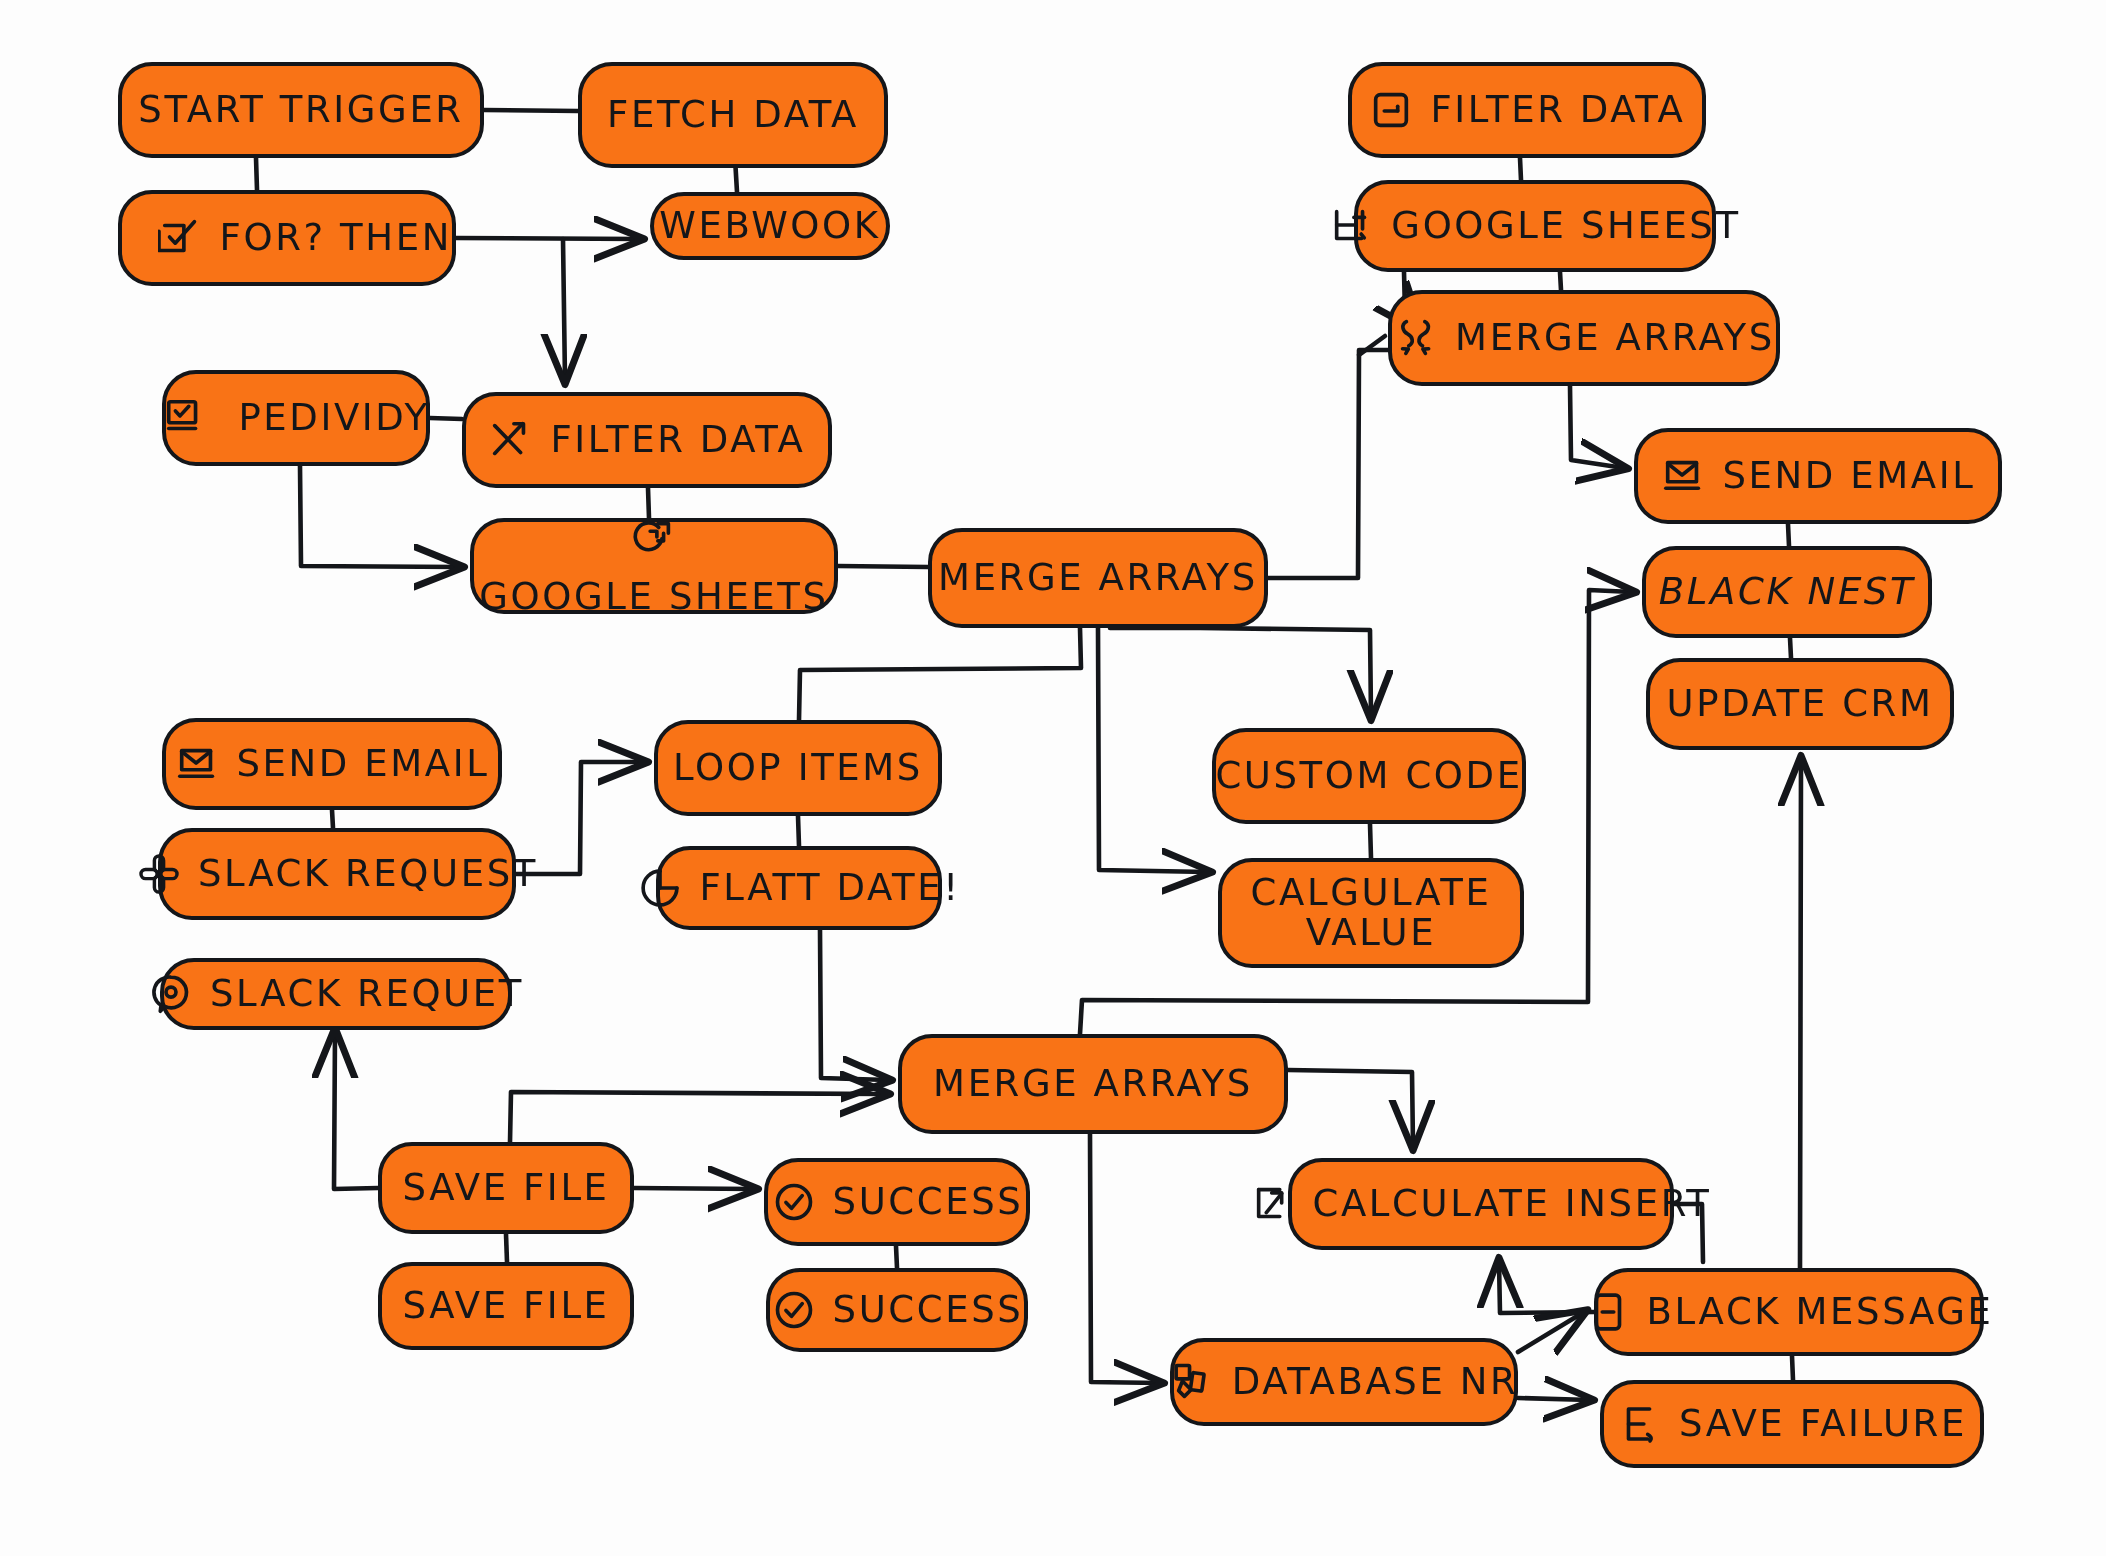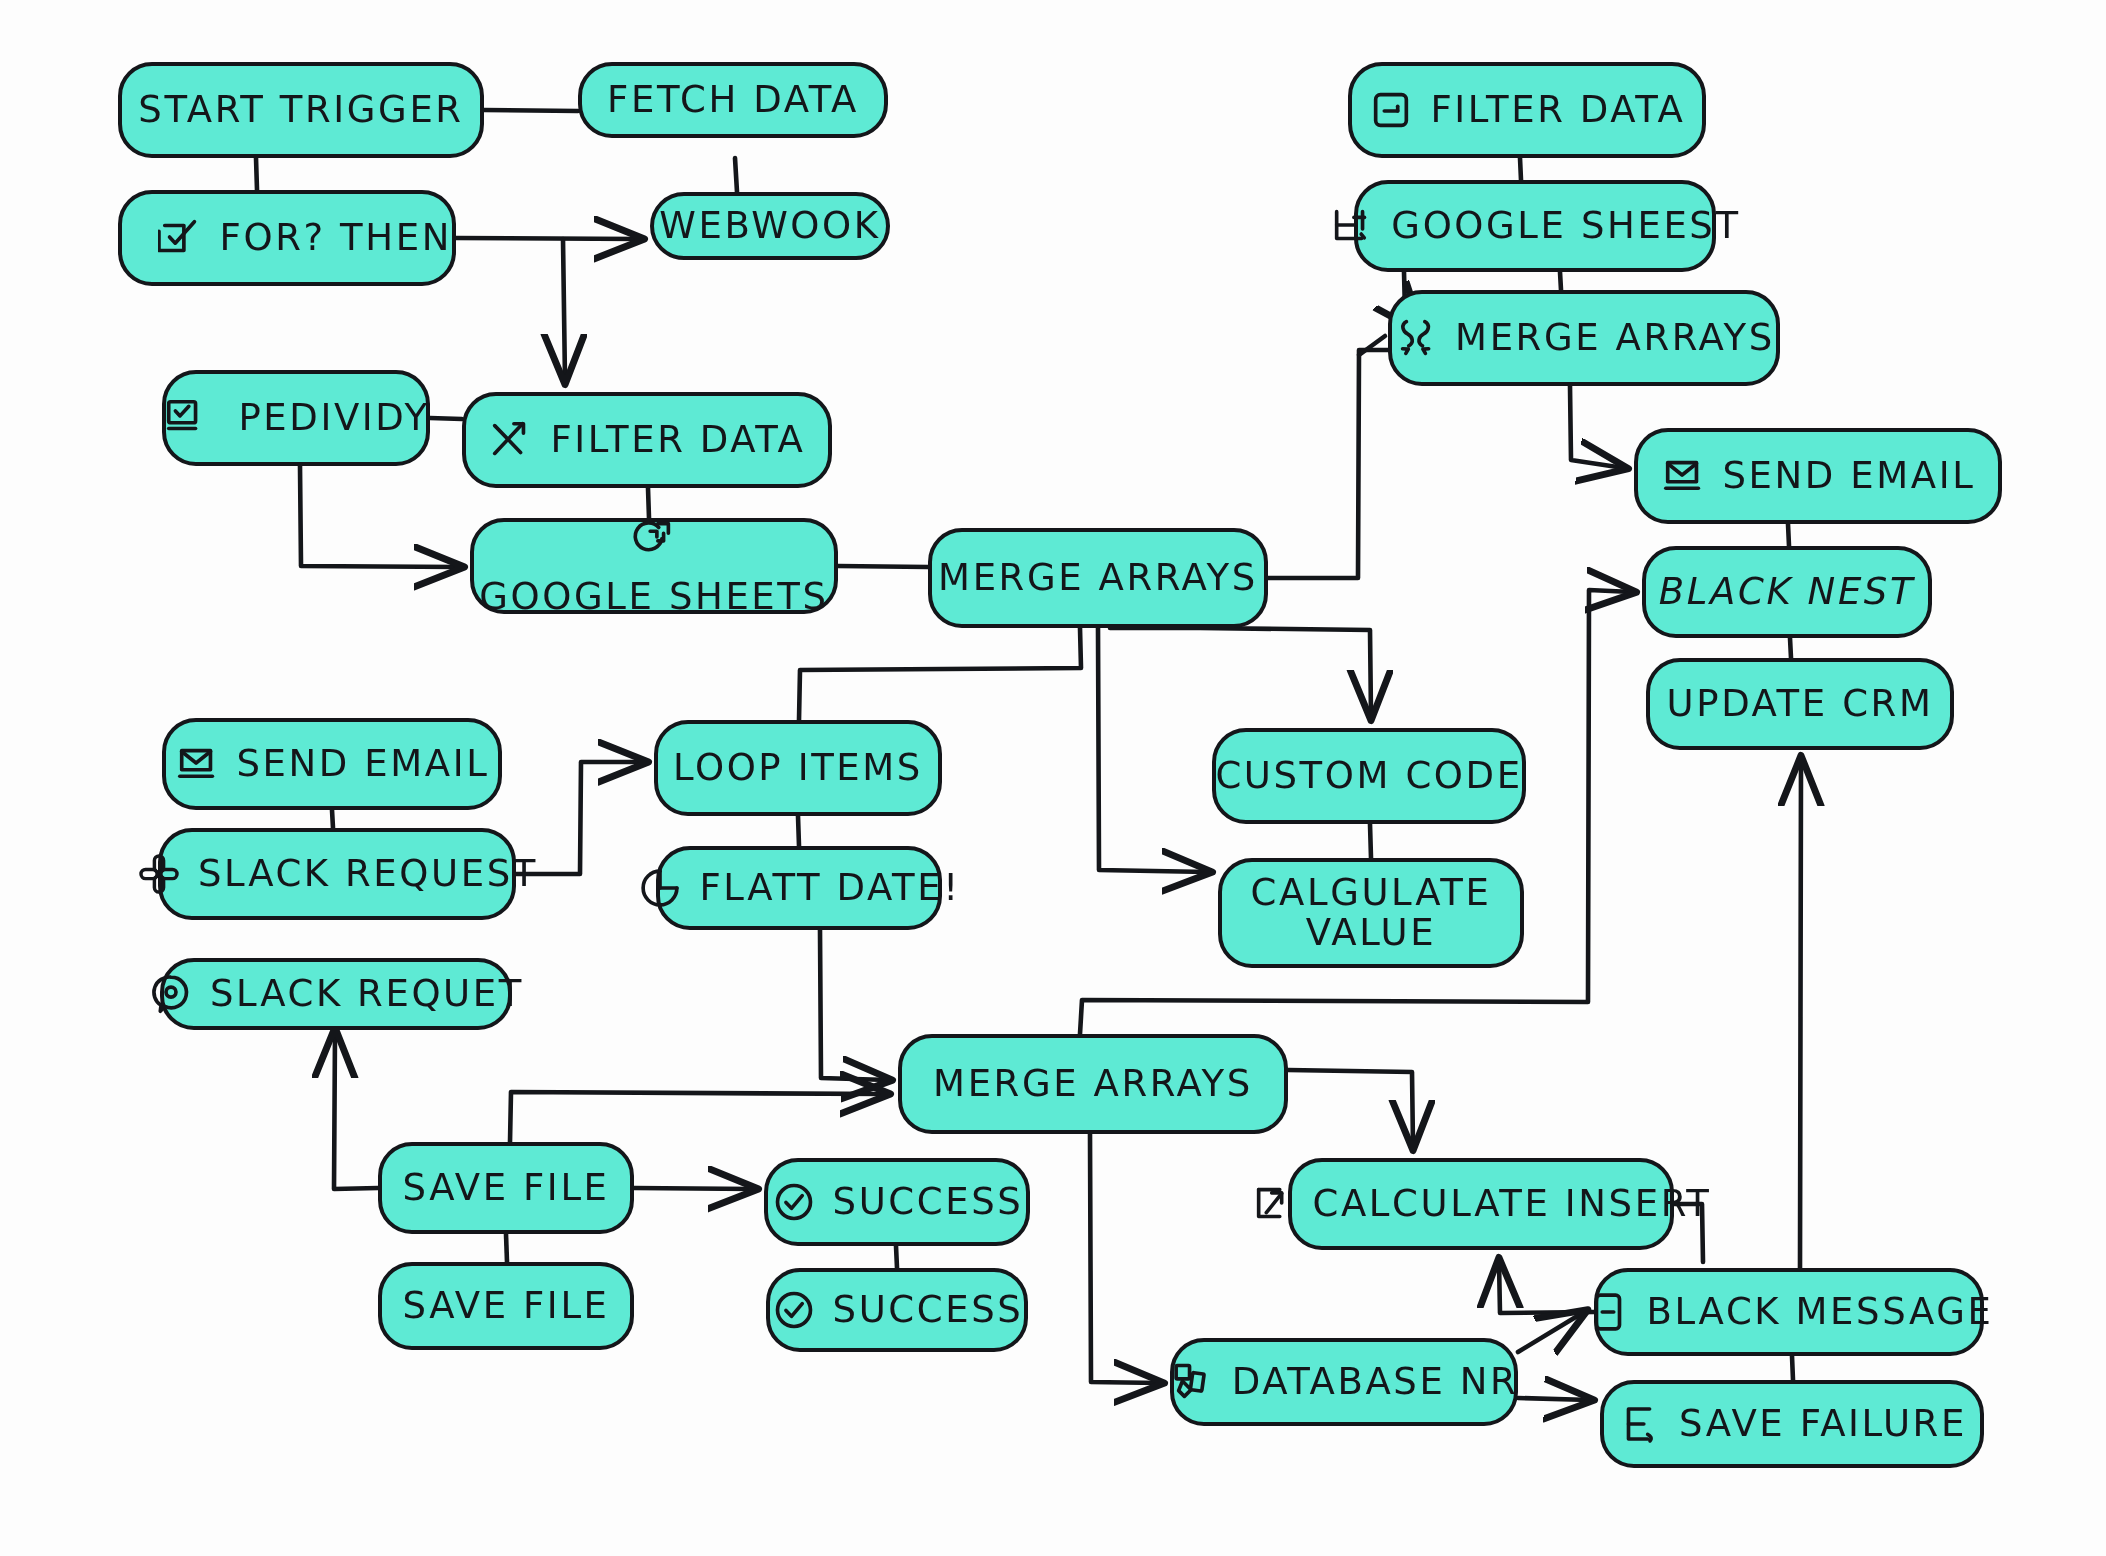--- a/index.html
+++ b/index.html
@@ -22,21 +22,21 @@
     height: 1556px;
     pointer-events: none;
   }
   .node {
     position: absolute;
     box-sizing: border-box;
     display: flex;
     align-items: center;
     justify-content: center;
     gap: 16px;
-    background: #5eead4;
+    background: #f97316;
     border: 4px solid #14161a;
     border-radius: 34px;
     color: #14161a;
     letter-spacing: 2.2px;
     text-transform: uppercase;
     white-space: nowrap;
     z-index: 3;
   }
   .node .label {
     font-family: "DejaVu Sans", sans-serif;
@@ -143,21 +143,21 @@
 
       <path d="M1674,1204 L1702,1204 L1703,1262"></path>
       <path d="M1800,1268 L1801,760" marker-end="url(#ah)"></path>
     </g>
   </svg>
 
   <div class="node" style="left:118px;top:62px;width:366px;height:96px;">
     <span class="label">START TRIGGER</span>
   </div>
 
-  <div class="node" style="left:578px;top:62px;width:310px;height:76px;">
+  <div class="node" style="left:578px;top:62px;width:310px;height:106px;">
     <span class="label">FETCH DATA</span>
   </div>
 
   <div class="node" style="left:118px;top:190px;width:338px;height:96px;justify-content:flex-end;">
     <span class="ico">
       <svg viewBox="0 0 24 24" fill="none" stroke="#14161a" stroke-width="1.9" stroke-linecap="round" stroke-linejoin="round">
         <path d="M3.5 5.5h10v13h-13v-10"></path>
         <path d="M6 11.5l3 3.2 10-11.2"></path>
       </svg>
     </span>

